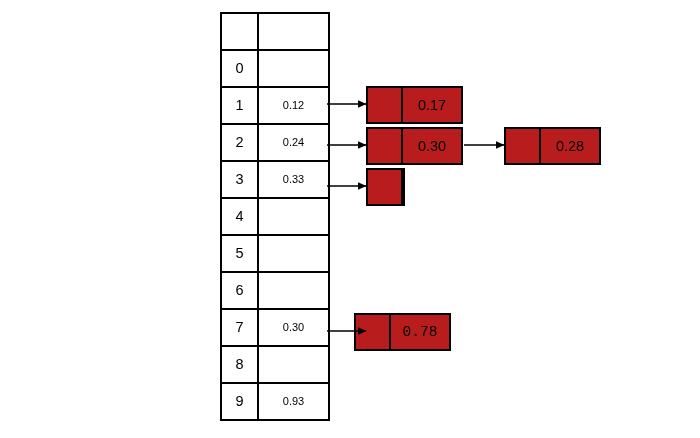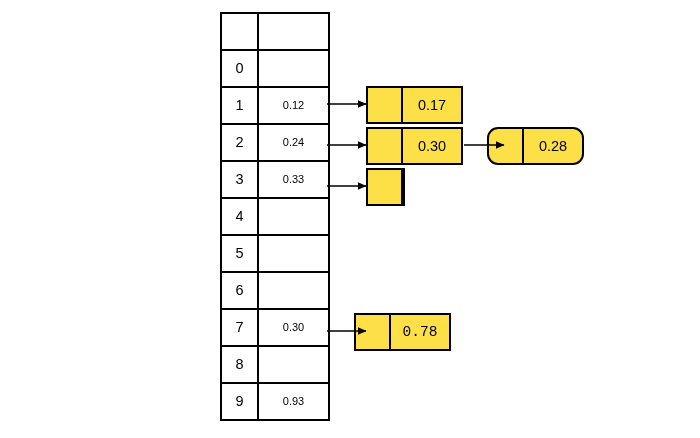--- a/index.html
+++ b/index.html
@@ -63,21 +63,21 @@
     line-height: 1;
   }
 
   
   .chain-node {
     position: absolute;
     display: flex;
     height: 34px;
     border: 2.5px solid #000000;
     box-sizing: content-box;
-    background: #fde047;
+    background: #b91c1c;
   }
   .node-link-cell {
     width: 33px;
     border-right: 2.5px solid #000000;
     box-sizing: content-box;
   }
   .node-value-cell {
     width: 58px;
     display: flex;
     align-items: center;
@@ -167,21 +167,21 @@
 
   <div class="chain-node" style="left:366px; top:127px;">
     <div class="node-link-cell"></div>
     <div class="node-value-cell">0.30</div>
   </div>
 
   <div class="chain-node" style="left:366px; top:168px;">
     <div class="node-link-cell"></div>
   </div>
 
-  <div class="chain-node" style="left:487px; top:127px;border-radius:11px;">
+  <div class="chain-node" style="left:504px; top:127px;">
     <div class="node-link-cell"></div>
     <div class="node-value-cell">0.28</div>
   </div>
 
   <div class="chain-node" style="left:354px; top:313px;font-family:Liberation Mono, monospace;">
     <div class="node-link-cell"></div>
     <div class="node-value-cell">0.78</div>
   </div>
 
   <svg class="arrow-layer" viewBox="0 0 700 438" width="700" height="438">

